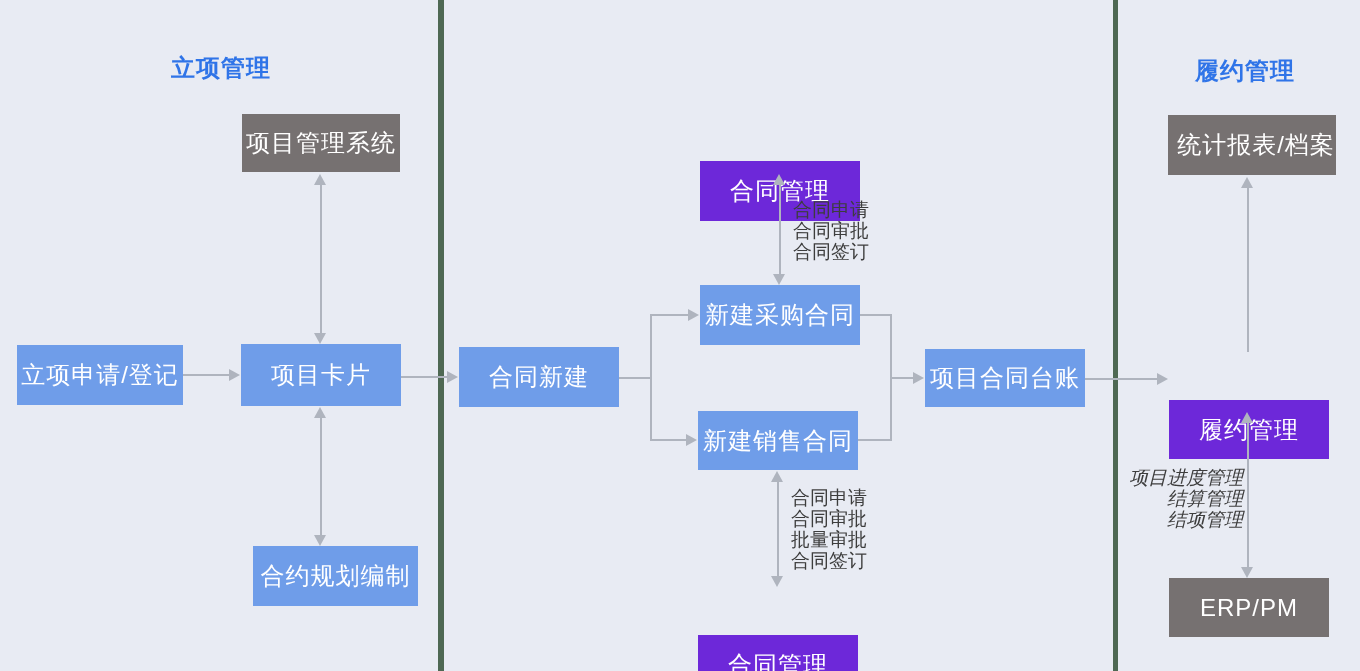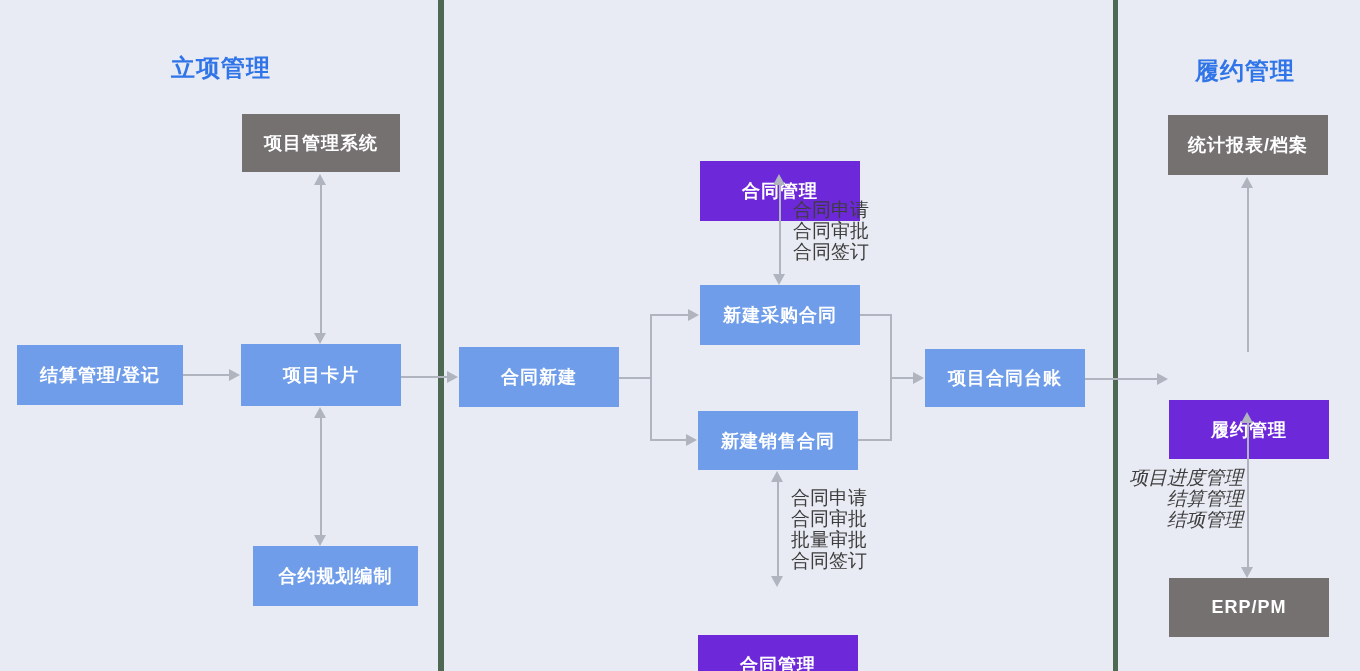--- a/index.html
+++ b/index.html
@@ -23,22 +23,22 @@
     font-size:24px;
     font-weight:bold;
     text-align:center;
     letter-spacing:1px;
     white-space:nowrap;
   }
   .box{
     position:absolute;
     display:flex;align-items:center;justify-content:center;
     color:#ffffff;
-    font-size:18px;
-    font-weight:bold;
+    font-size:24px;
+    font-weight:normal;
     letter-spacing:1px;
     white-space:nowrap;
   }
   .box.light-blue{background:#6f9de9;}
   .box.dark-blue{background:#6d28d9;margin-top:48px;}
   .box.gray{background:#767171;}
   .hline{position:absolute;height:2px;background:#afb4be;}
   .vline{position:absolute;width:2px;background:#afb4be;}
   .arr{position:absolute;width:0;height:0;}
   .arr.up{border-left:6px solid transparent;border-right:6px solid transparent;border-bottom:11px solid #afb4be;}
@@ -58,21 +58,21 @@
 
 <div id="canvas">
 
   <div class="divider" style="left:438px;width:6px;"></div>
   <div class="divider" style="left:1113px;width:5px;"></div>
 
   <div class="section-title" style="left:121px;top:52px;width:200px;">立项管理</div>
   <div class="section-title" style="left:1145px;top:55px;width:200px;">履约管理</div>
 
   <div class="box gray" style="left:242px;top:114px;width:158px;height:58px;">项目管理系统</div>
-  <div class="box light-blue" style="left:17px;top:345px;width:166px;height:60px;">结算管理/登记</div>
+  <div class="box light-blue" style="left:17px;top:345px;width:166px;height:60px;">立项申请/登记</div>
   <div class="box light-blue" style="left:241px;top:344px;width:160px;height:62px;">项目卡片</div>
   <div class="box light-blue" style="left:253px;top:546px;width:165px;height:60px;">合约规划编制</div>
 
   <div class="vline" style="left:320px;top:183px;height:152px;"></div>
   <div class="arr up" style="left:314px;top:174px;"></div>
   <div class="arr down" style="left:314px;top:333px;"></div>
 
   <div class="vline" style="left:320px;top:416px;height:121px;"></div>
   <div class="arr up" style="left:314px;top:407px;"></div>
   <div class="arr down" style="left:314px;top:535px;"></div>
@@ -118,21 +118,21 @@
   <div class="note" style="left:791px;top:487px;">
     <div>合同申请</div>
     <div>合同审批</div>
     <div>批量审批</div>
     <div>合同签订</div>
   </div>
 
   <div class="hline" style="left:1085px;top:378px;width:73px;z-index:2;"></div>
   <div class="arr right" style="left:1157px;top:373px;z-index:2;"></div>
 
-  <div class="box gray" style="left:1168px;top:115px;width:160px;height:60px;">统计报表/档案</div>
+  <div class="box gray" style="left:1168px;top:115px;width:160px;height:60px;padding-left:8px;">统计报表/档案</div>
   <div class="box dark-blue" style="left:1169px;top:352px;width:160px;height:59px;">履约管理</div>
   <div class="box gray" style="left:1169px;top:578px;width:160px;height:59px;">ERP/PM</div>
 
   <div class="vline" style="left:1247px;top:186px;height:166px;"></div>
   <div class="arr up" style="left:1241px;top:177px;"></div>
 
   <div class="vline" style="left:1247px;top:420px;height:150px;"></div>
   <div class="arr up" style="left:1241px;top:412px;"></div>
   <div class="arr down" style="left:1241px;top:567px;"></div>
   <div class="note right-align" style="left:1103px;top:467px;width:140px;">

